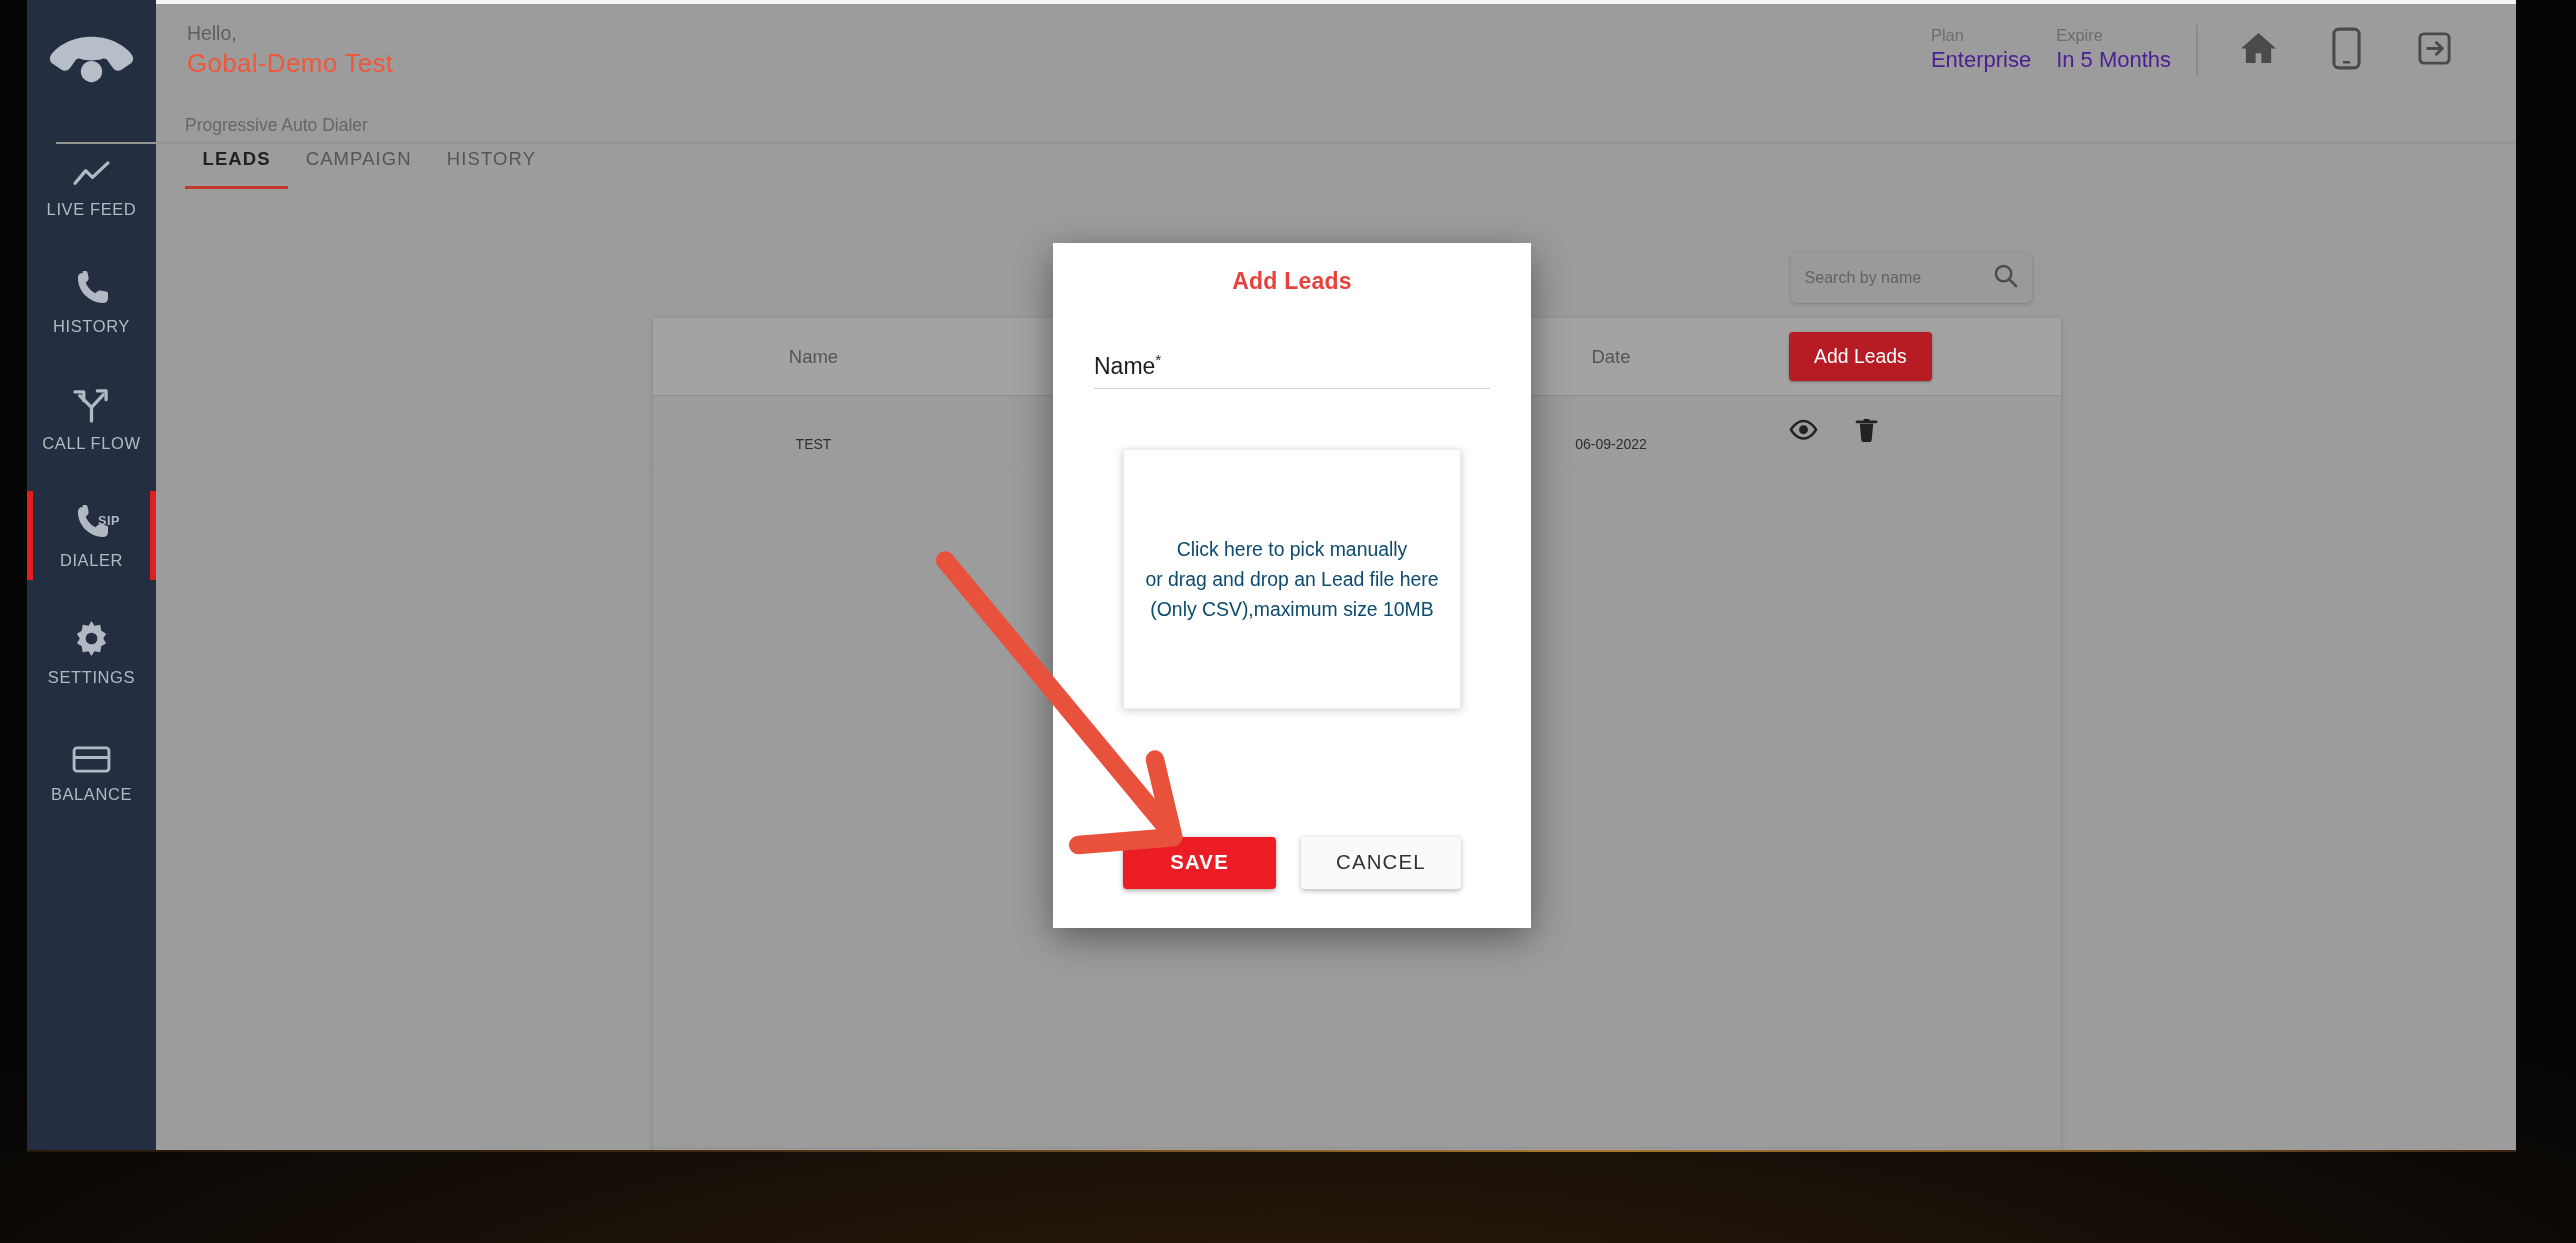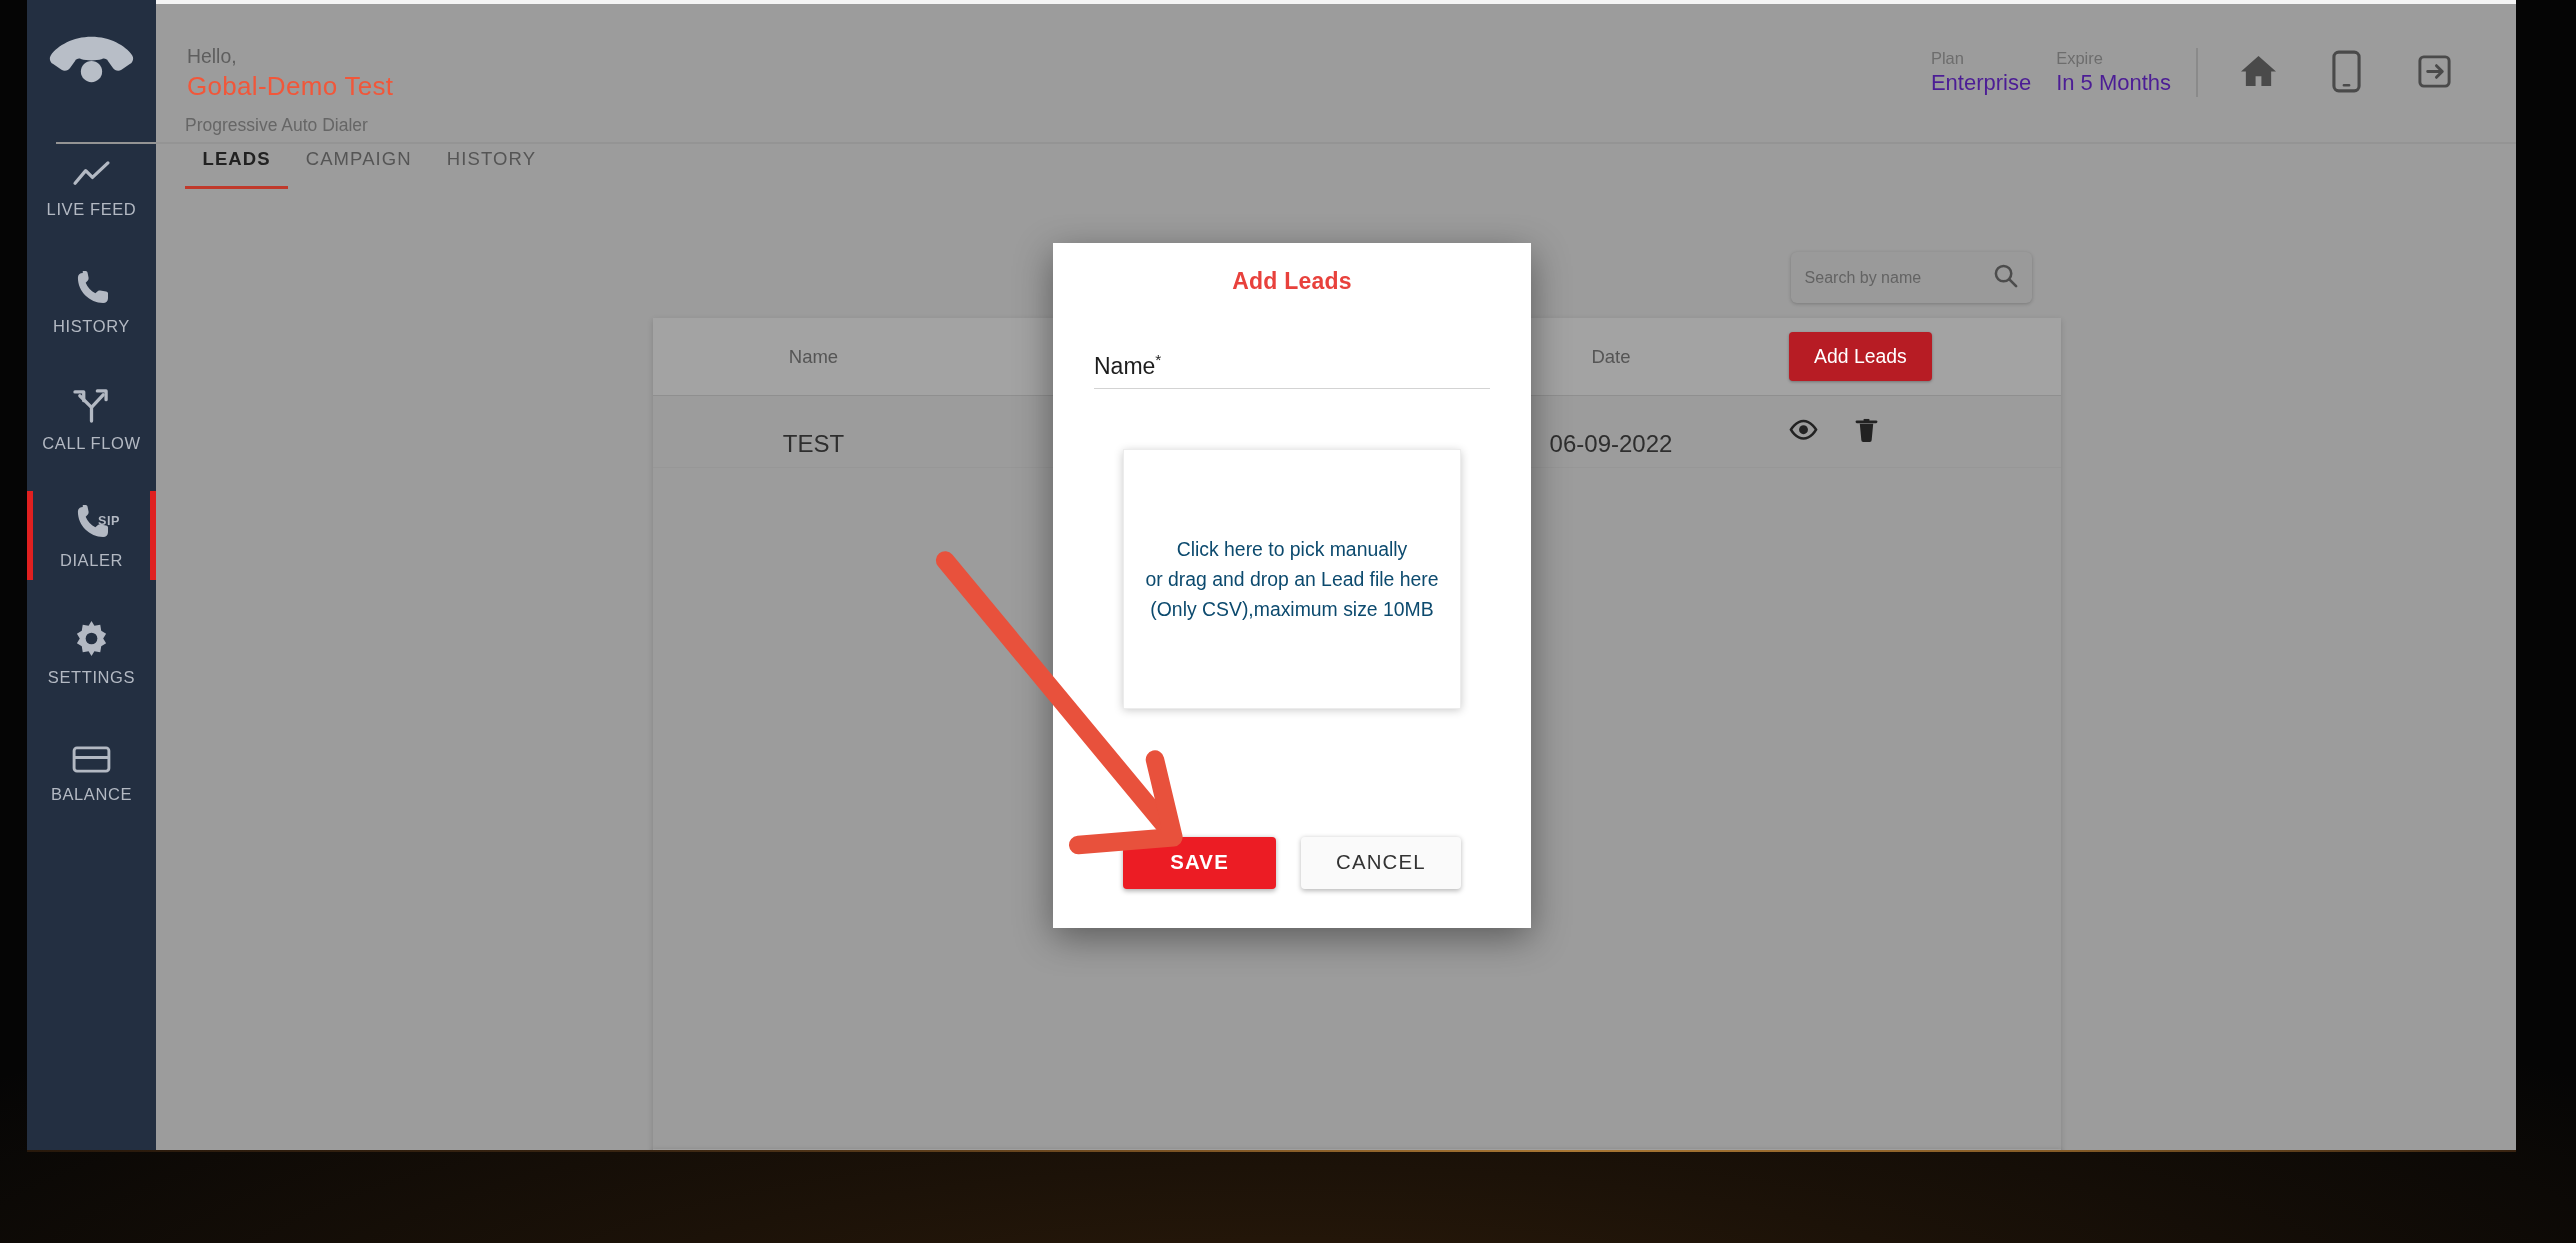--- a/index.html
+++ b/index.html
@@ -81,21 +81,21 @@
     position: absolute; font-size: 12.6px; color: #b3b9c3;
     font-weight: 700; letter-spacing: 0.5px;
     transform: translate(17.5px,-11.7px);
   }
 
   
   #header {
     position: absolute; left: 129px; top: 3.9px;
     right: 0; height: 93px;
     background: #9c9c9c;
-    display: flex; align-items: center; margin-top: 23px;
+    display: flex; align-items: center;
   }
   #greeting { margin-left: 31px; line-height: 1.25; }
   #greeting .hello { font-size: 19.4px; color: #5e5e5e; }
   #greeting .uname {
     font-size: 26px; color: #f1573a; letter-spacing: 0.3px;
     margin-top: 1.9px;
   }
   #header-right {
     margin-left: auto; display: flex; align-items: flex-start;
     gap: 0px; padding-right: 58px;
@@ -142,21 +142,21 @@
   #thead {
     height: 78px; background: #a3a3a3;
     display: flex; align-items: center;
     border-bottom: 1px solid #8f8f8f;
   }
   .th { font-size: 18.5px; color: #555; }
   #tbodyrow {
     height: 72px; display: flex; align-items: center;
     border-bottom: 1px solid #979797;
   }
-  .td { font-size: 24px; color: #2e2e2e; margin-top: 24px; }
+  .td { font-size: 14px; color: #2e2e2e; margin-top: 24px; }
   .c-name { width: 321px; text-align: center; }
   .c-leads { width: 243px; text-align: center; }
   .c-mid { width: 253px; text-align: center; }
   .c-date { width: 282px; text-align: center; }
   .c-act { flex: 1; display: flex; align-items: center; justify-content: flex-start; padding-left: 37px; gap: 37px; }
   #addleads-btn {
     background: #b71c24; color: #fff; font-size: 19.4px;
     padding: 12.6px 25px; border: none; border-radius: 3.9px;
     cursor: pointer; box-shadow: 0 1px 2.9px rgba(0,0,0,.3);
   }

